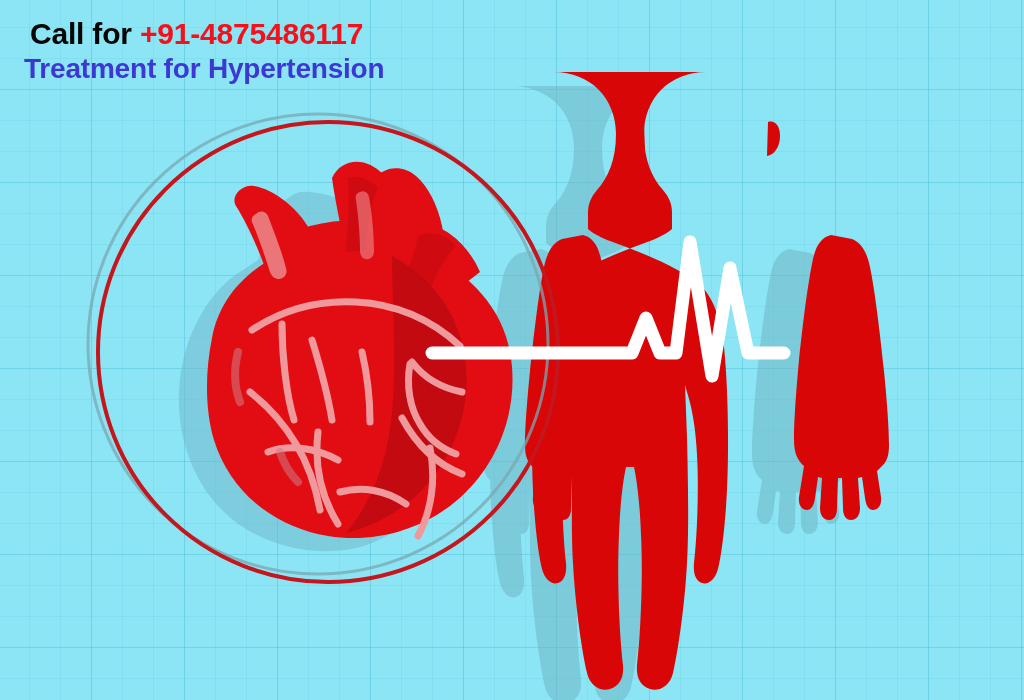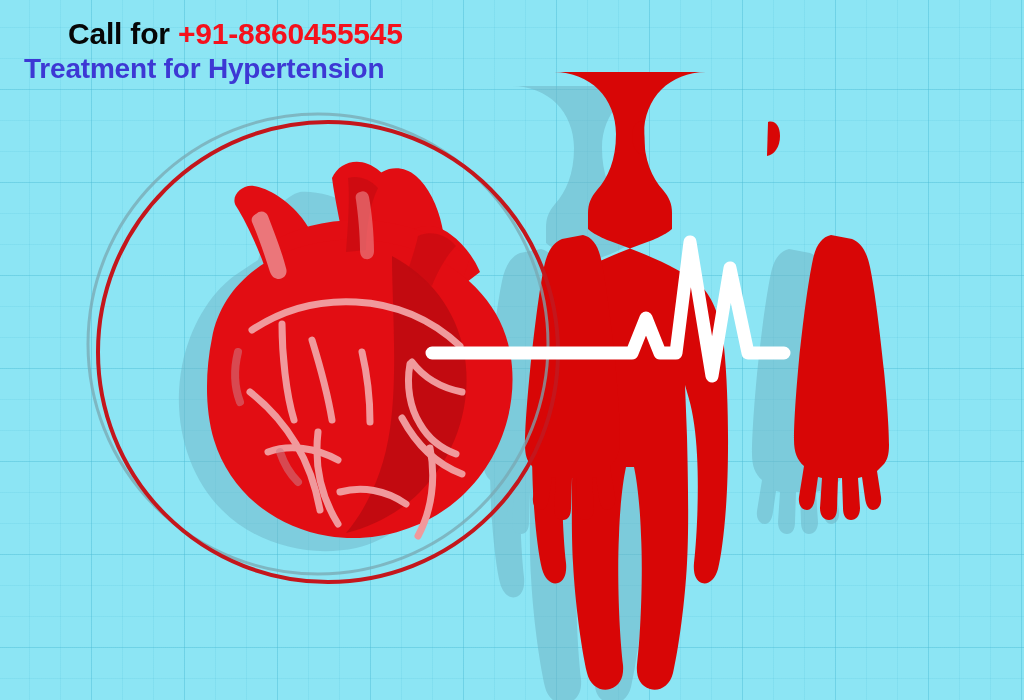--- a/index.html
+++ b/index.html
@@ -40,21 +40,21 @@
     top: 18px;
     z-index: 40;
     line-height: 1.08;
     white-space: nowrap;
   }
   .line1 {
     font-size: 30px;
     font-weight: 700;
     letter-spacing: -0.2px;
   }
-  .line1 .call { color: #060606; margin-left: 38px; }
+  .line1 .call { color: #060606; }
   .line1 .phone { color: #f4111c; }
   .line2 {
     font-size: 28px;
     font-weight: 700;
     color: #3d38d4;
     margin-top: 4px;
     margin-left: -6px;
     letter-spacing: -0.2px;
   }
 
@@ -184,18 +184,18 @@
 
       <circle cx="328" cy="352" r="230" fill="none" stroke="#c4161c" stroke-width="4"></circle>
 
       <path d="M432 353 H632 L646 318 L660 353 L676 353 L690 242 L712 376 L730 268 L748 353 L784 353" fill="none" stroke="#ffffff" stroke-width="13" stroke-linecap="round" stroke-linejoin="round"></path>
 
     </svg>
   </div>
 
   <div class="headline">
     <div class="line1">
-      <span class="call">Call for </span><span class="phone">+91-8860455545</span>
+      <span class="call">Call for </span><span class="phone">+91-4875486117</span>
     </div>
     <div class="line2">Treatment for Hypertension</div>
   </div>
 
 </div>
 
 </body></html>

